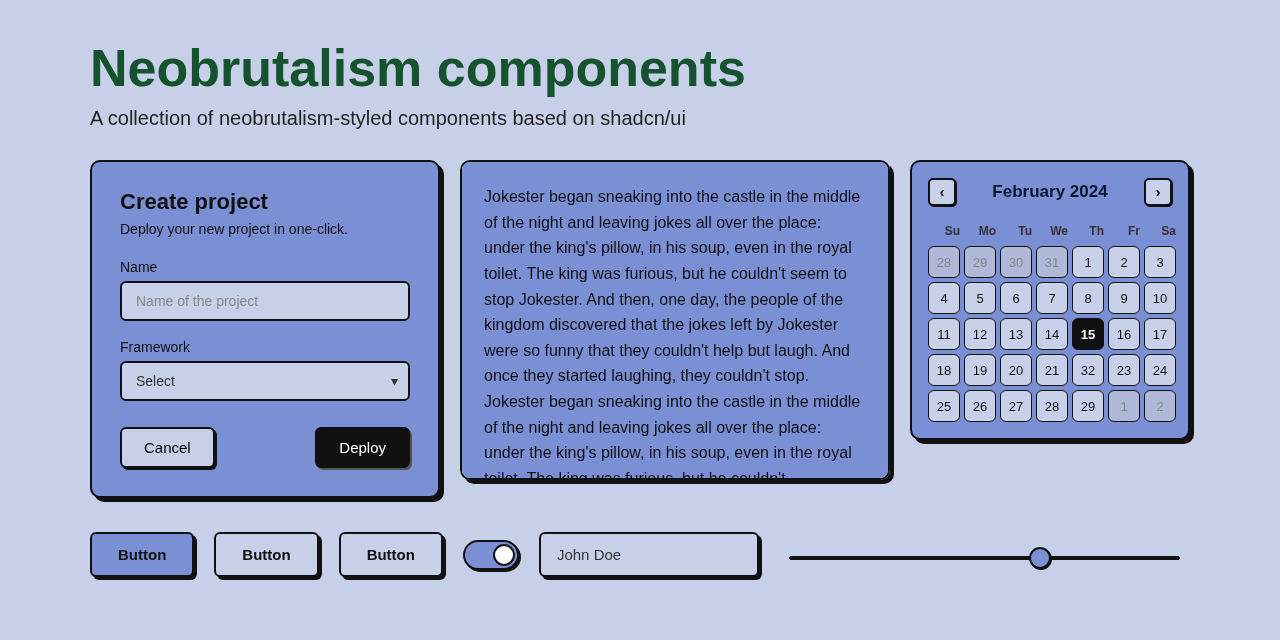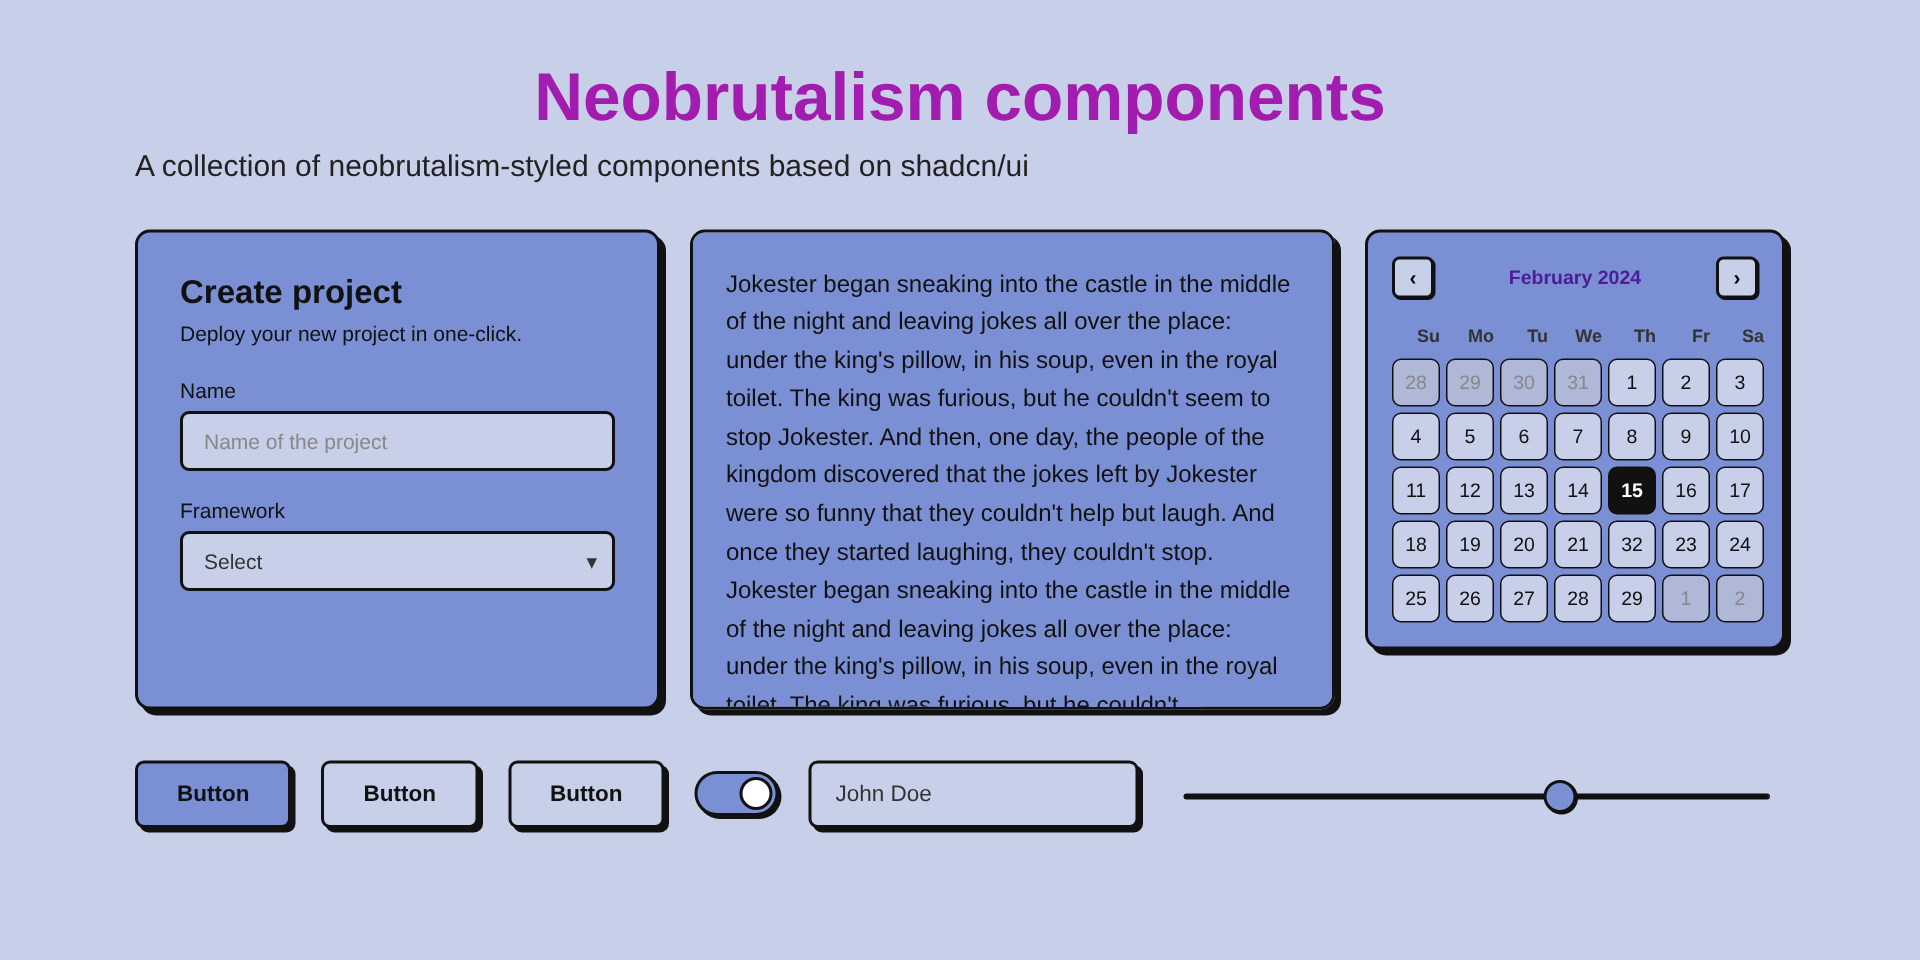--- a/index.html
+++ b/index.html
@@ -10,26 +10,25 @@
       min-height: 640px;
       width: 1280px;
       overflow: hidden;
     }
 
     .page-wrapper {
       padding: 40px 90px 40px 90px;
     }
 
     .page-title {
-      font-size: 45px;
+      font-size: 52px;
       font-weight: 800;
-      color: #a21caf;
+      color: #14532d;
       line-height: 1.1;
       margin-bottom: 10px;
-      text-align: center;
     }
 
     .page-subtitle {
       font-size: 20px;
       color: #222;
       margin-bottom: 30px;
     }
 
     .components-row {
       display: flex;
@@ -180,23 +179,23 @@
       cursor: pointer;
       font-size: 14px;
       display: flex;
       align-items: center;
       justify-content: center;
       box-shadow: 1px 1px 0 #111;
       font-weight: bold;
     }
 
     .calendar-month-title {
-      font-size: 13px;
+      font-size: 17px;
       font-weight: 700;
-      color: #4c1d95;
+      color: #0f172a;
     }
 
     .calendar-grid {
       display: grid;
       grid-template-columns: repeat(7, 1fr);
       gap: 4px;
     }
 
     .cal-day-header {
       text-align: right;
@@ -365,20 +364,24 @@
         <select class="neo-select">
           <option value="">Select</option>
           <option>Next.js</option>
           <option>SvelteKit</option>
           <option>Astro</option>
           <option>Nuxt.js</option>
         </select>
         <span class="select-arrow">▾</span>
       </div>
 
+      <div class="form-buttons">
+        <button class="btn-cancel">Cancel</button>
+        <button class="btn-deploy">Deploy</button>
+      </div>
     </div>
 
     <div class="neo-card text-scroll-card">
       <p>Jokester began sneaking into the castle in the middle of the night and leaving jokes all over the place: under the king's pillow, in his soup, even in the royal toilet. The king was furious, but he couldn't seem to stop Jokester. And then, one day, the people of the kingdom discovered that the jokes left by Jokester were so funny that they couldn't help but laugh. And once they started laughing, they couldn't stop. Jokester began sneaking into the castle in the middle of the night and leaving jokes all over the place: under the king's pillow, in his soup, even in the royal toilet. The king was furious, but he couldn't</p>
     </div>
 
     <div class="neo-card calendar-card">
       <div class="calendar-header">
         <button class="cal-nav-btn">‹</button>
         <span class="calendar-month-title">February 2024</span>

